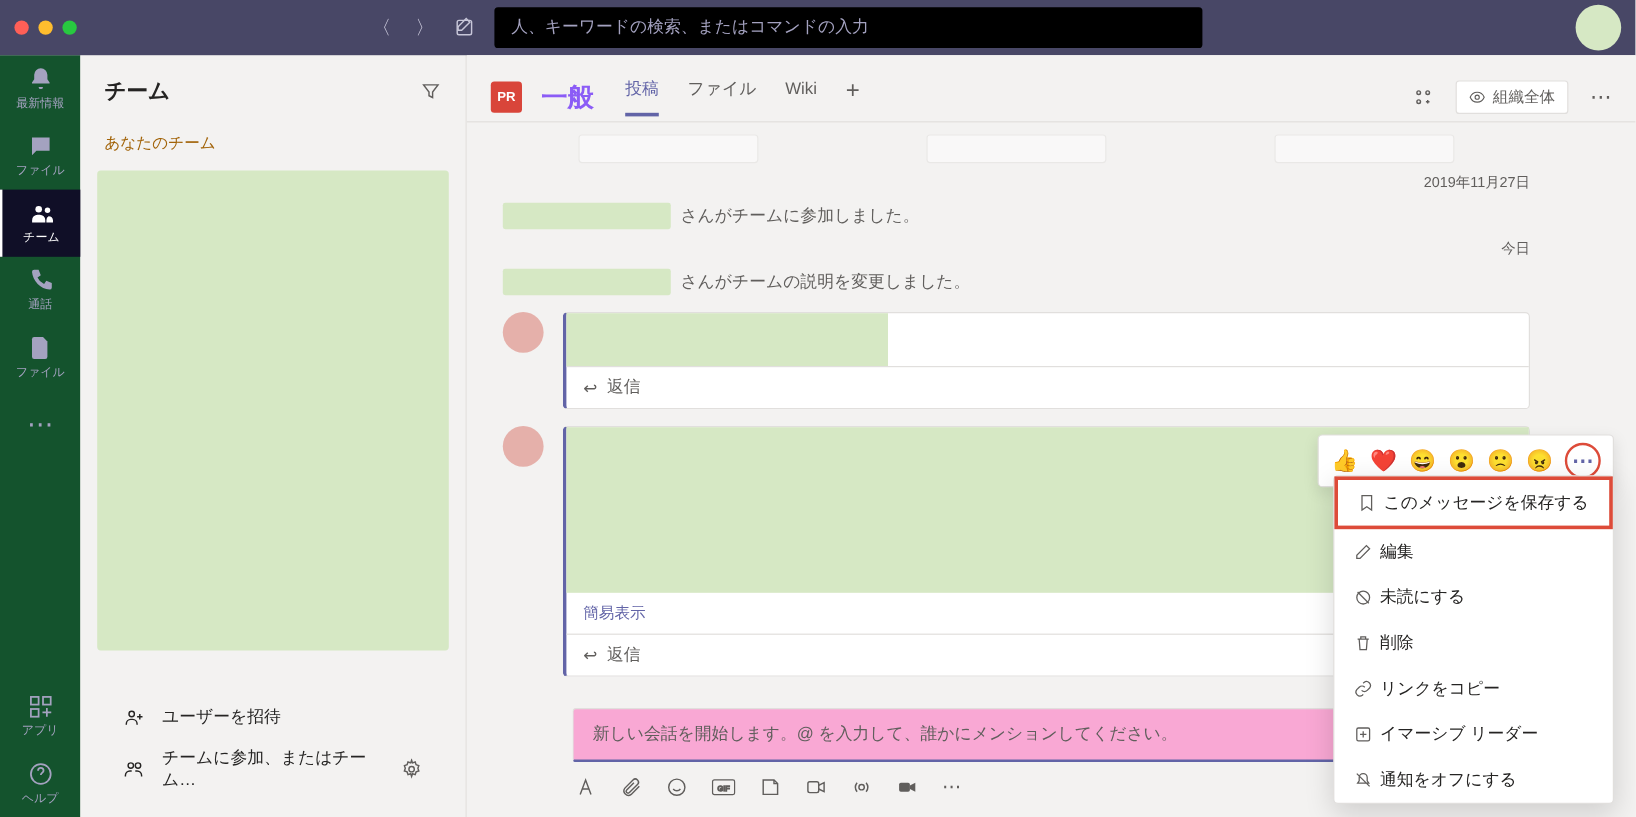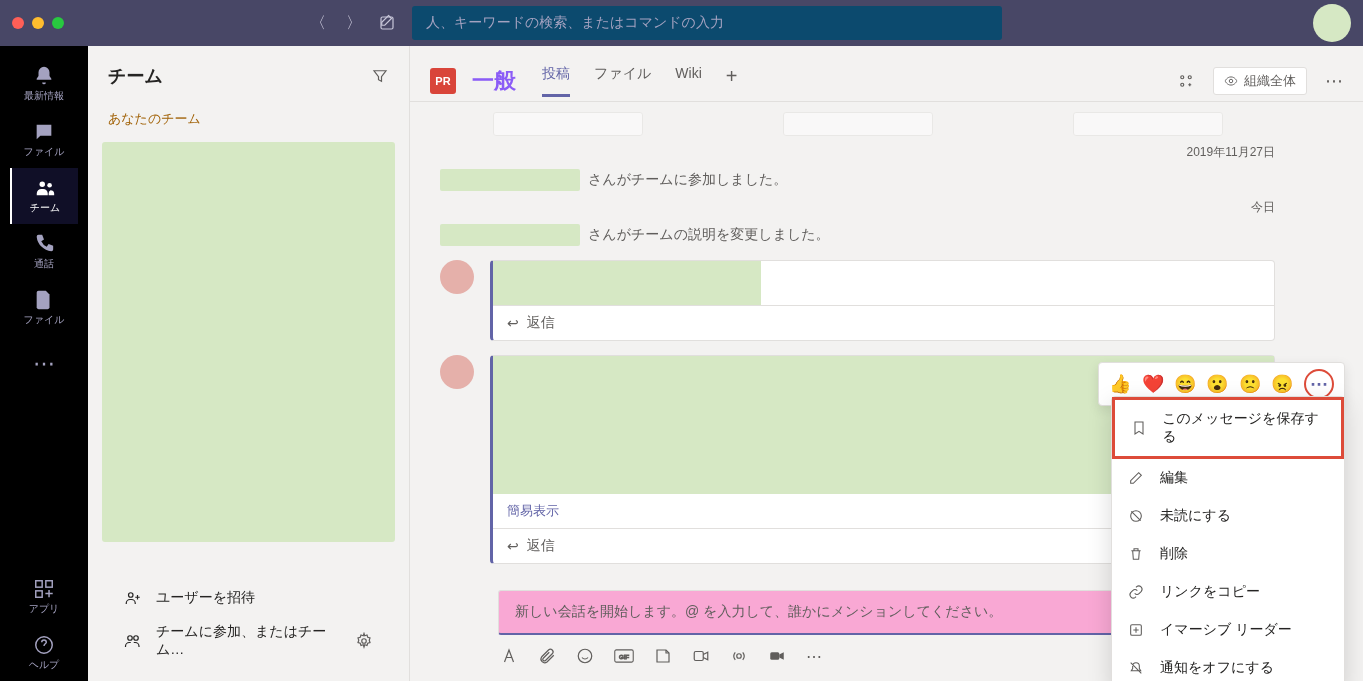--- a/index.html
+++ b/index.html
@@ -7,26 +7,26 @@
     
     .title-bar { height: 46px; background: #484766; display: flex; align-items: center; padding: 0 12px; position: relative; }
     .traffic-lights { display: flex; gap: 8px; margin-right: 16px; }
     .traffic-light { width: 12px; height: 12px; border-radius: 50%; }
     .tl-red { background: #ff5f57; }
     .tl-yellow { background: #ffbd2e; }
     .tl-green { background: #28c940; }
     .nav-arrows { display: flex; gap: 20px; color: #c8c7d9; margin-left: 230px; }
     .nav-arrow { cursor: pointer; font-size: 16px; }
     .compose-icon { color: #c8c7d9; margin: 0 16px; cursor: pointer; font-size: 18px; }
-    .search-box { flex: 0 0 590px; height: 34px; background: #0c4a6e; border-radius: 3px; display: flex; align-items: center; padding: 0 14px; color: #a4a2c0; font-size: 14px; }
+    .search-box { flex: 0 0 590px; height: 34px; background: #000000; border-radius: 3px; display: flex; align-items: center; padding: 0 14px; color: #a4a2c0; font-size: 14px; }
     .profile-avatar { width: 38px; height: 38px; border-radius: 50%; background: #d6e8c4; position: absolute; right: 12px; }
     
     .main-layout { display: flex; height: calc(100% - 46px); }
     
-    .rail { width: 88px; background: #000000; display: flex; flex-direction: column; align-items: center; padding-top: 10px; }
+    .rail { width: 67px; background: #14532d; display: flex; flex-direction: column; align-items: center; }
     .rail-item { width: 68px; height: 56px; display: flex; flex-direction: column; align-items: center; justify-content: center; color: #a4a2c0; cursor: pointer; gap: 2px; }
     .rail-item.active { background: #100f27; color: #fff; border-left: 2px solid #fff; }
     .rail-icon { font-size: 22px; }
     .rail-label { font-size: 10px; }
     .rail-spacer { flex: 1; }
     
     .sidebar { width: 322px; background: #f3f2f1; display: flex; flex-direction: column; border-right: 1px solid #e1dfdd; }
     .sidebar-header { display: flex; align-items: center; justify-content: space-between; padding: 18px 20px 14px; }
     .sidebar-title { font-size: 18px; font-weight: 700; color: #252423; }
     .filter-icon { color: #605e5c; cursor: pointer; font-size: 18px; }
@@ -62,21 +62,21 @@
     .msg-content-block.tall { height: 138px; }
     .msg-content-name { width: 268px; }
     .simple-view { padding: 8px 14px; font-size: 13px; color: #6264a7; cursor: pointer; }
     .reply-row { padding: 8px 14px; font-size: 14px; color: #605e5c; display: flex; align-items: center; gap: 8px; cursor: pointer; border-top: 1px solid #e1dfdd; }
     
     .reactions-bar { position: absolute; top: 316px; right: 18px; background: #fff; border: 1px solid #e1dfdd; border-radius: 4px; padding: 6px 10px; display: flex; gap: 10px; align-items: center; box-shadow: 0 4px 12px rgba(0,0,0,0.1); }
     .reaction { font-size: 18px; cursor: pointer; }
     .more-highlight { border: 2px solid #dd4b39; border-radius: 50%; padding: 2px 4px; }
     
     .context-menu { position: absolute; top: 350px; right: 18px; width: 234px; background: #fff; border: 1px solid #e1dfdd; border-radius: 4px; box-shadow: 0 8px 24px rgba(0,0,0,0.15); }
-    .ctx-item { display: flex; align-items: center; gap: 14px; padding: 10px 16px; font-size: 14px; color: #252423; cursor: pointer; }
+    .ctx-item { display: flex; align-items: center; gap: 4px; padding: 10px 16px; font-size: 14px; color: #252423; cursor: pointer; }
     .ctx-item.highlighted { border: 3px solid #dd4b39; }
     .ctx-icon { width: 18px; text-align: center; color: #605e5c; }
     
     .compose-area { padding: 8px 88px 14px 88px; }
     .compose-box { background: #f9a8d4; border: 1px solid #e1dfdd; border-bottom: 2px solid #6264a7; border-radius: 3px; padding: 12px 16px; font-size: 14px; color: #605e5c; }
     .compose-toolbar { display: flex; align-items: center; gap: 20px; padding: 10px 2px 0; color: #605e5c; }
     .compose-tool { cursor: pointer; font-size: 16px; }
     .send-btn { margin-left: auto; cursor: pointer; font-size: 20px; color: #605e5c; }
     
     svg { display: block; }

